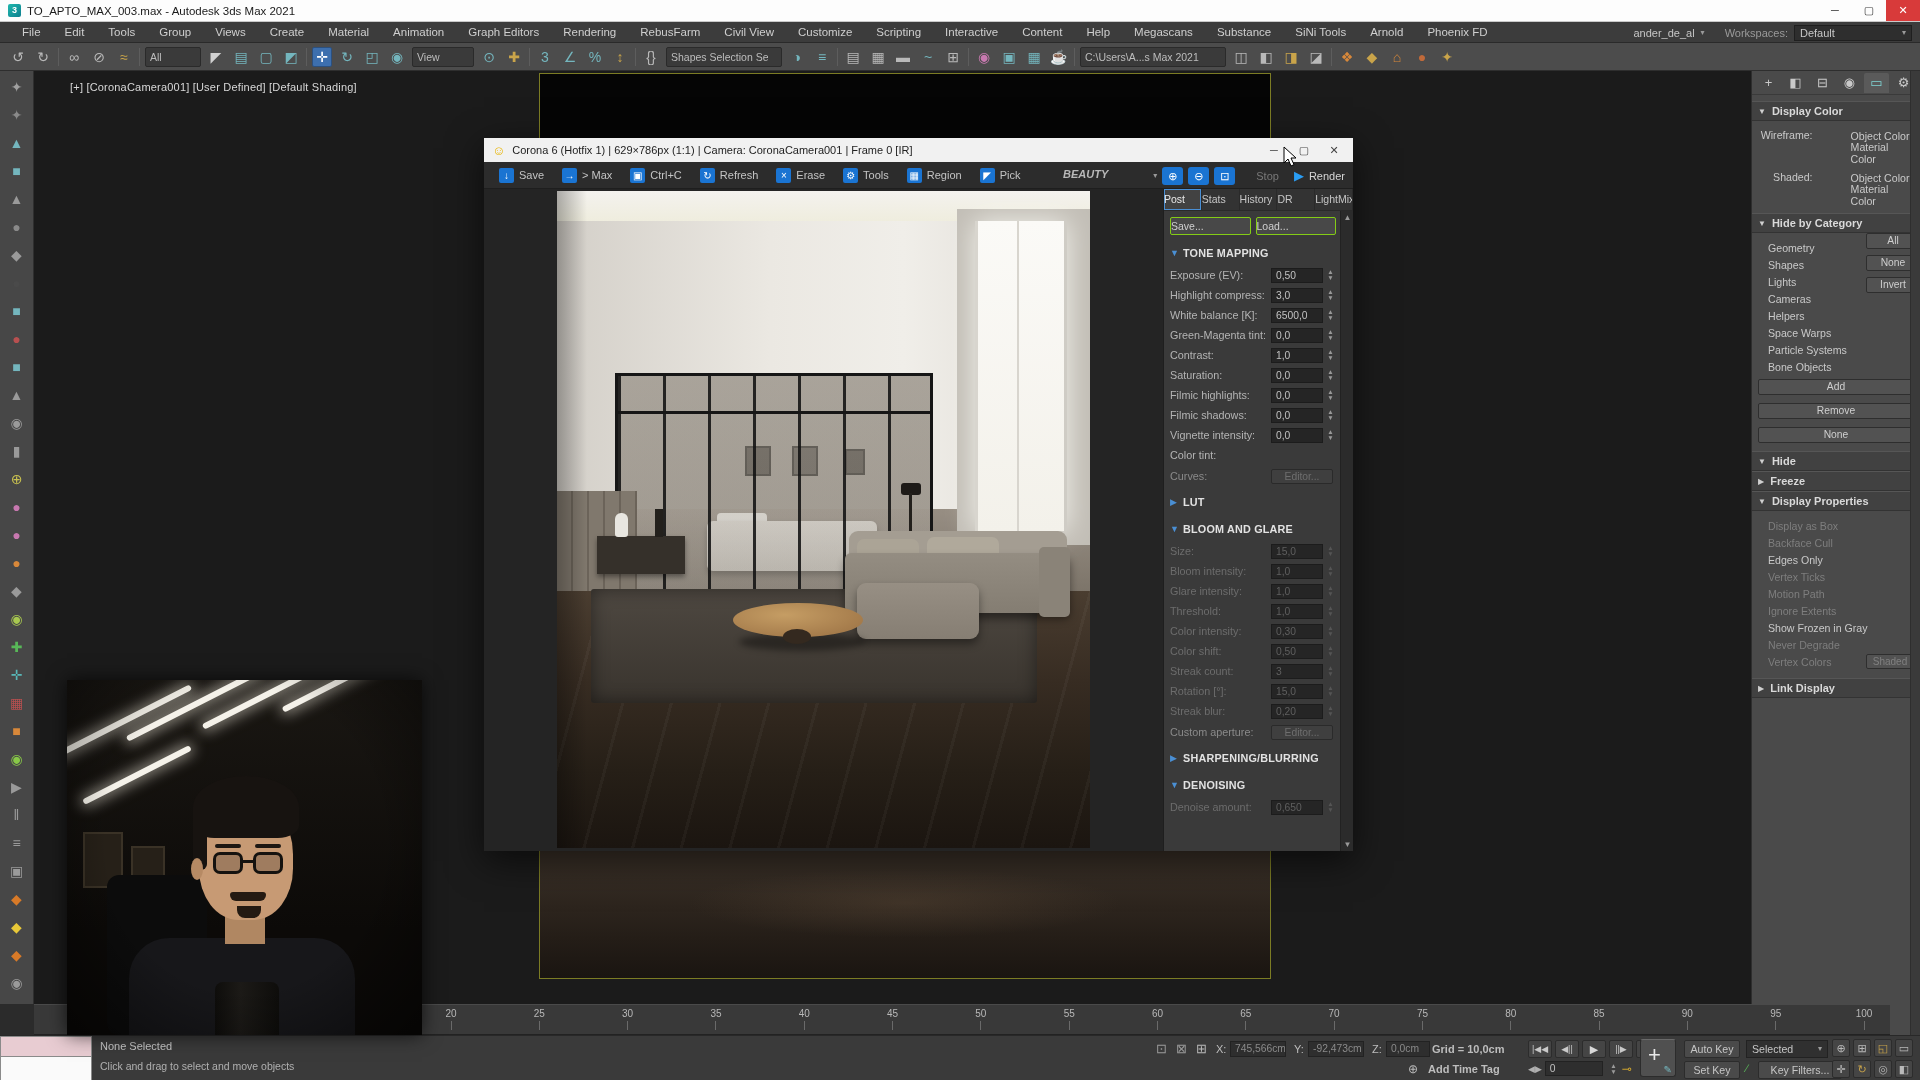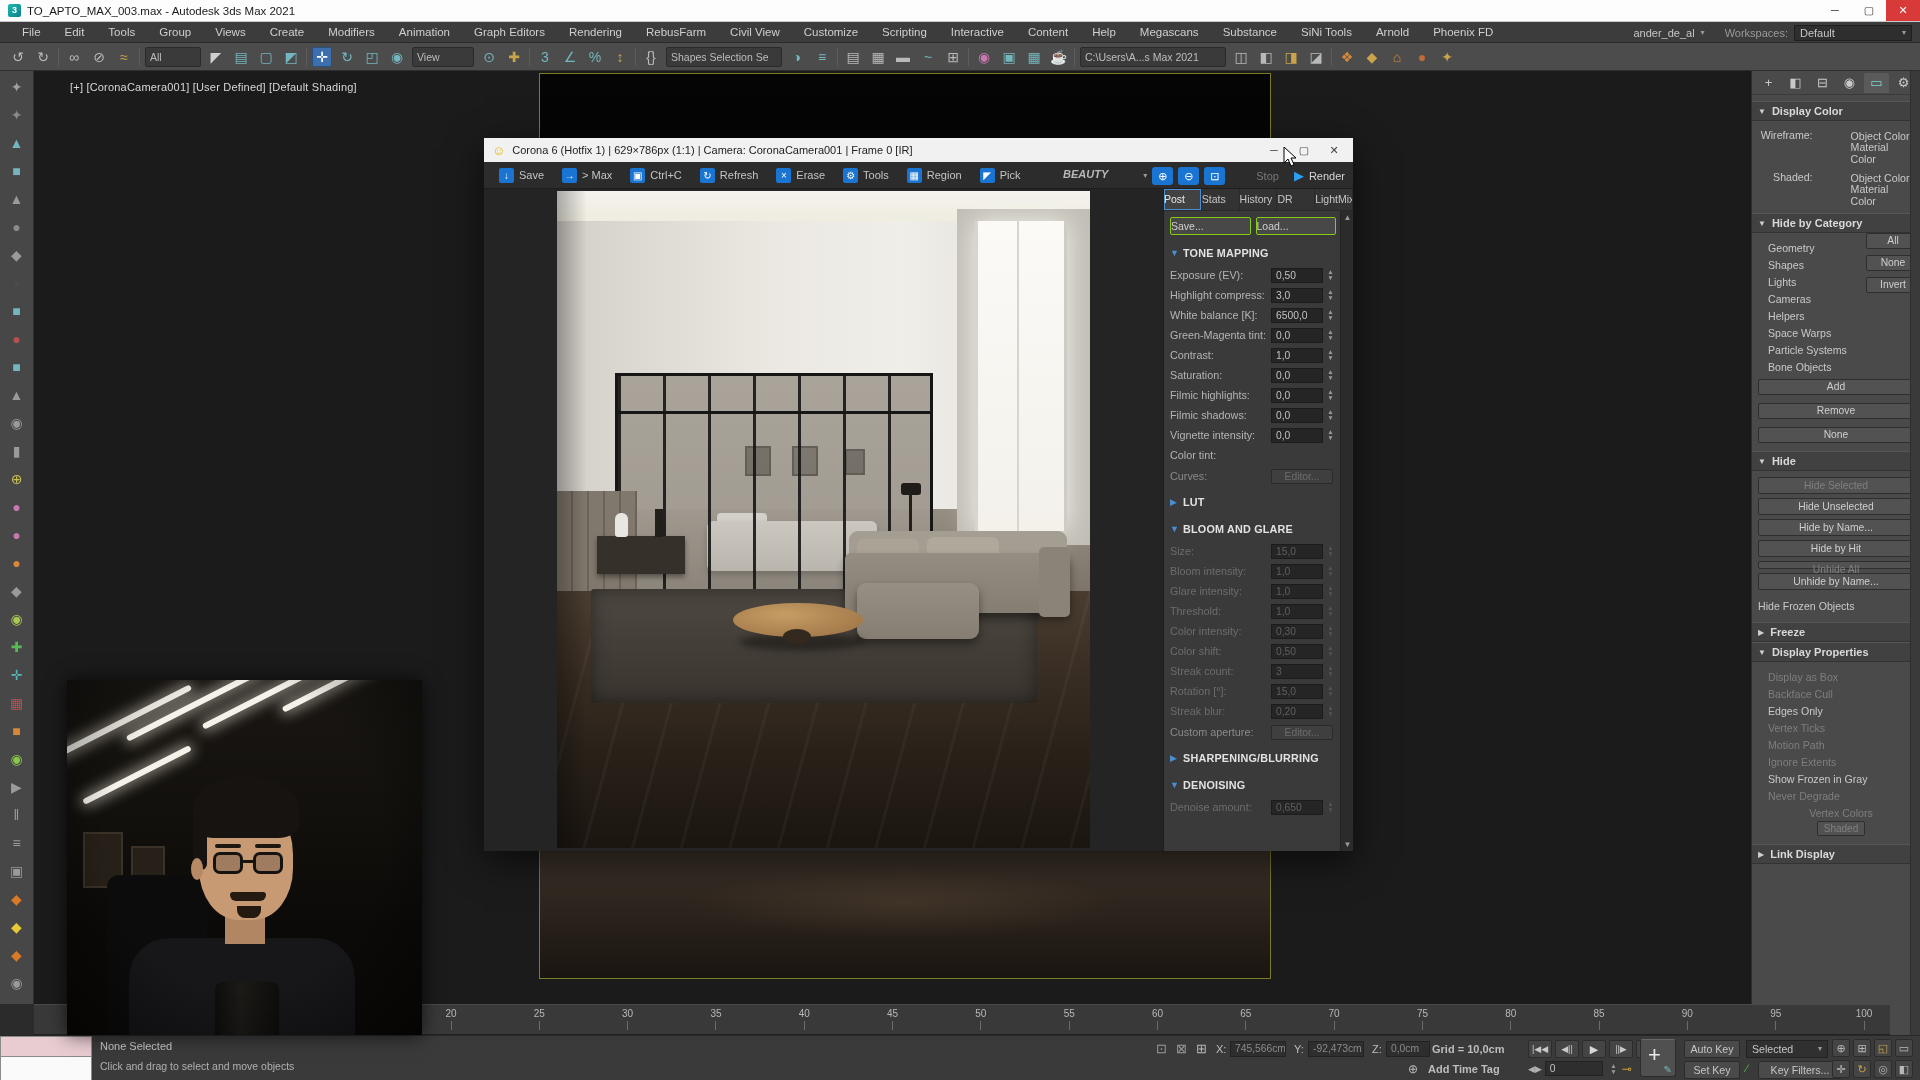--- a/index.html
+++ b/index.html
@@ -52,21 +52,21 @@
   .vfb-title { font-size:11px; color:#222; }
   .vfb-winbtns { position:absolute; right:4px; top:0; height:24px; display:flex; }
   .vfb-winbtn { width:30px; text-align:center; line-height:24px; font-size:11px; color:#444; }
   .vfb-toolbar { position:absolute; left:0; top:24px; width:100%; height:27px; background:#2c2c2c; border-bottom:1px solid #1e1e1e; display:flex; align-items:center; gap:4px; padding:0 8px; }
   .cbtn { display:flex; align-items:center; gap:5px; padding:0 7px; height:21px; }
   .cicon { width:15px; height:15px; background:#1a74d2; border-radius:2px; color:#fff; font-size:10px; line-height:15px; text-align:center; }
   .cbl { font-size:11px; color:#c4c4c4; }
   .vfb-element { font-size:11px; font-weight:bold; font-style:italic; color:#b8b8b8; margin-left:14px; }
   .vfb-right-tools { position:absolute; right:8px; top:24px; height:27px; display:flex; align-items:center; gap:5px; }
   .zoombtn { width:21px; height:18px; background:#1a74d2; border-radius:3px; color:#fff; font-size:11px; line-height:18px; text-align:center; }
-  .stop-cluster { display:flex; align-items:flex-end; gap:5px; margin-left:26px; }
+  .stop-cluster { display:flex; align-items:flex-end; gap:5px; margin-left:16px; }
   .stop-lbl { font-size:11px; color:#787878; }
   .render-cluster { display:flex; align-items:center; gap:5px; margin-left:10px; }
   .play-tri { color:#2a9df4; font-size:13px; }
   .render-lbl { font-size:11px; color:#d6d6d6; }
 
   .vfb-image-area { position:absolute; left:0; top:51px; width:679px; height:662px; background:#242424; display:flex; justify-content:center; }
   .render { position:relative; width:533px; height:657px; margin-top:2px; background:#e9e6e0; overflow:hidden; }
   .render div { position:absolute; }
   .r-ceiling { left:0; top:0; width:533px; height:40px; background:linear-gradient(180deg,#f4f2ee,#ecead5 120%); }
   .r-wall { left:0; top:30px; width:533px; height:290px; background:linear-gradient(90deg,#d3cfc8,#ebe8e2 40%,#f0eee9 65%,#ddd9d2); }
@@ -156,21 +156,21 @@
   .cpbtn.dim { color:#808080; }
   .hbc-btns .cpbtn { width:54px; }
   .hbc-list-row { display:flex; margin-top:4px; gap:5px; }
   .cp-listbox { width:94px; height:96px; background:#2d2d2d; border:1px solid #bdbdbd; padding:2px 3px; }
   .cp-listbox div { font-size:10.3px; color:#dcdcdc; line-height:17px; white-space:nowrap; }
   .hbc-listbtns { display:flex; flex-direction:column; gap:8px; flex:1; }
   .hbc-listbtns .cpbtn { width:100%; }
   .hide-btns { display:flex; flex-direction:column; gap:4px; }
   .hide-btns .cpbtn { width:100%; height:17px; line-height:15px; }
   .hide-btns .gap { height:8px; }
-  .dp-shaded-row { display:flex; align-items:center; justify-content:space-between;flex-direction:column; }
+  .dp-shaded-row { display:flex; align-items:center; justify-content:space-between; }
   .dp-shaded-btn { width:48px; height:15px; background:#525252; border:1px solid #2e2e2e; border-radius:2px; color:#808080; font-size:10px; text-align:center; line-height:13px; }
   .cp-scrollbar { left:1910px; top:71px; width:10px; height:964px; background:#3a3a3a; border-left:1px solid #2e2e2e; }
 
   
   .timeline { left:34px; top:1004px; width:1856px; height:31px; background:#393939; border-top:1px solid #4a4a4a; border-bottom:1px solid #222; }
   .ticks { position:absolute; left:405px; right:14px; top:3px; display:flex; justify-content:space-between; }
   .tick { display:flex; flex-direction:column; align-items:center; width:24px; }
   .tnum { font-size:10px; color:#b8b8b8; }
   .tick::after { content:""; width:1px; height:9px; background:#6a6a6a; margin-top:2px; }
 
@@ -244,21 +244,21 @@
   </div>
 
   <div class="abs menubar">
 
   <span class="menu-item">File</span>
       <span class="menu-item">Edit</span>
       <span class="menu-item">Tools</span>
       <span class="menu-item">Group</span>
       <span class="menu-item">Views</span>
       <span class="menu-item">Create</span>
-      <span class="menu-item">Modifiers</span>
+      <span class="menu-item">Material</span>
       <span class="menu-item">Animation</span>
       <span class="menu-item">Graph Editors</span>
       <span class="menu-item">Rendering</span>
       <span class="menu-item">RebusFarm</span>
       <span class="menu-item">Civil View</span>
       <span class="menu-item">Customize</span>
       <span class="menu-item">Scripting</span>
       <span class="menu-item">Interactive</span>
       <span class="menu-item">Content</span>
       <span class="menu-item">Help</span>
@@ -1055,35 +1055,20 @@
             <span class="cpbtn">Remove</span>
             <span class="cpbtn last">None</span>
           </div>
       </div>
     </div>
 
     <div class="rollout-hdr">
       <span class="arr">▼</span>
         <span class="ttl">Hide</span>
     </div>
-    <div class="cp-body">
-      <div class="hide-btns">
-
-      <span class="cpbtn dim">Hide Selected</span>
-          <span class="cpbtn">Hide Unselected</span>
-          <span class="cpbtn">Hide by Name...</span>
-          <span class="cpbtn">Hide by Hit</span>
-          <span class="cpbtn dim gap">Unhide All</span>
-          <span class="cpbtn">Unhide by Name...</span>
-        </div>
-      <label class="cpcheck" style="margin-top:7px;">
-
-        <span class="lbl">Hide Frozen Objects</span>
-      </label>
-    </div>
 
     <div class="rollout-hdr">
       <span class="arr">▶</span>
         <span class="ttl">Freeze</span>
     </div>
 
     <div class="rollout-hdr">
       <span class="arr">▼</span>
         <span class="ttl">Display Properties</span>
     </div>

